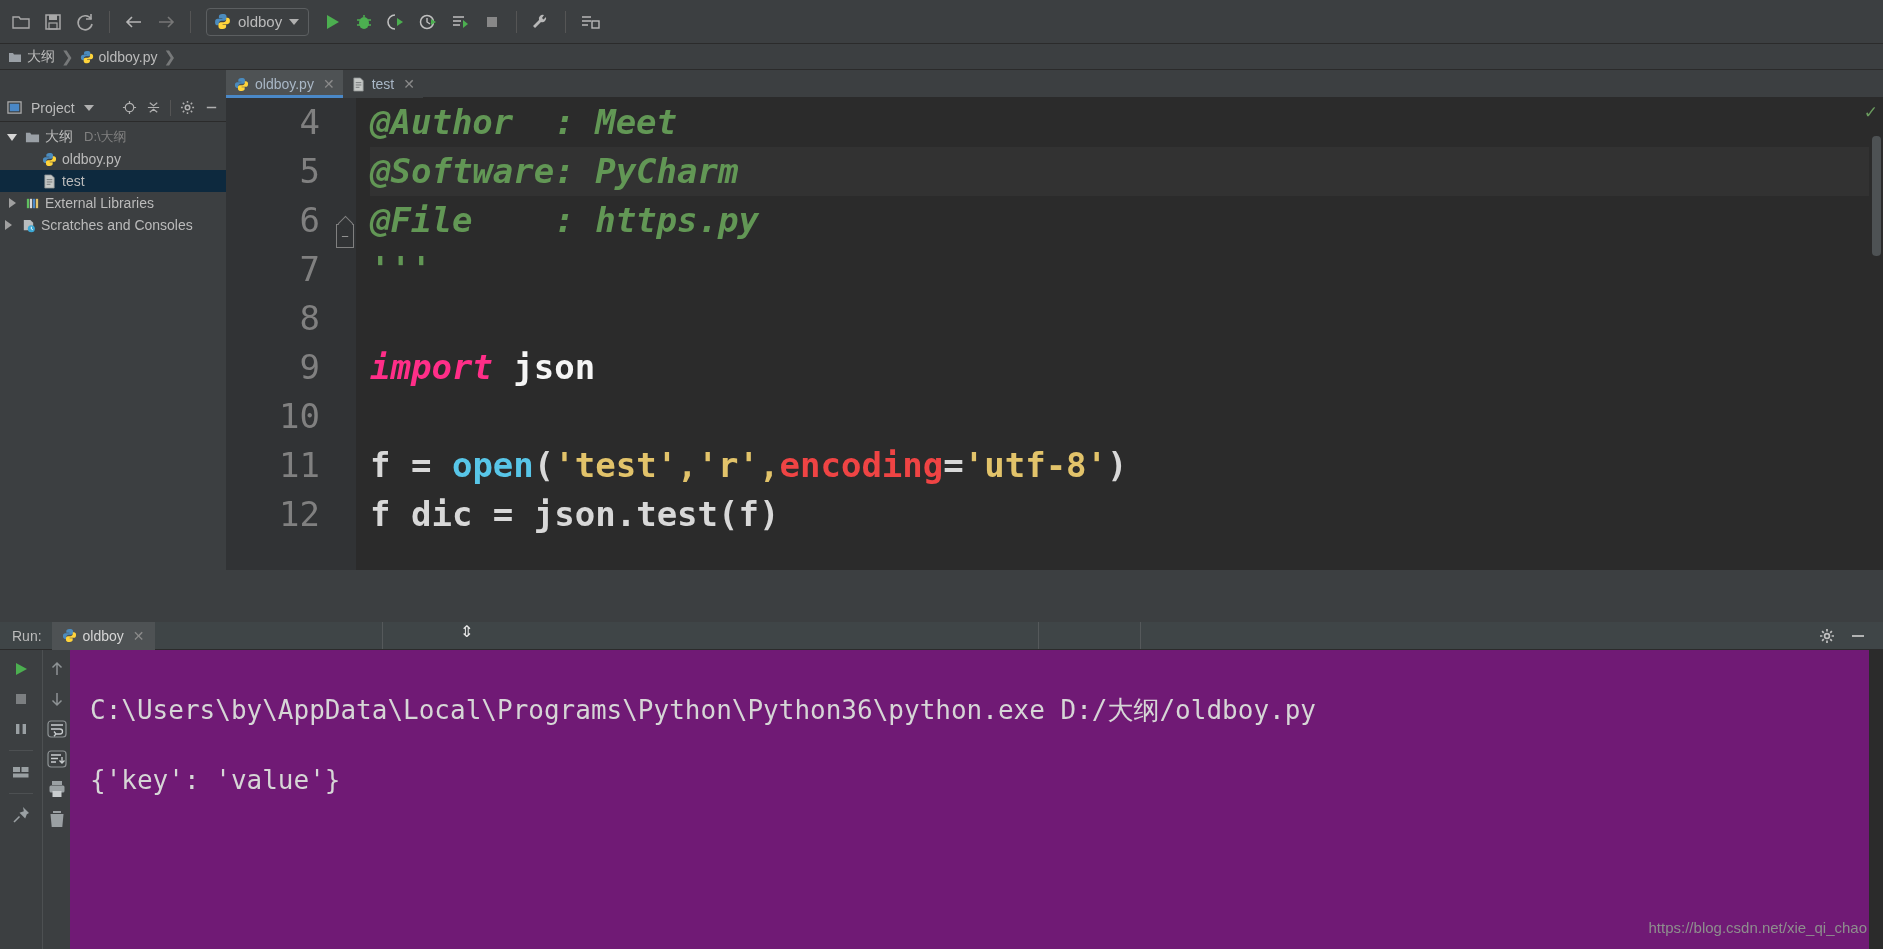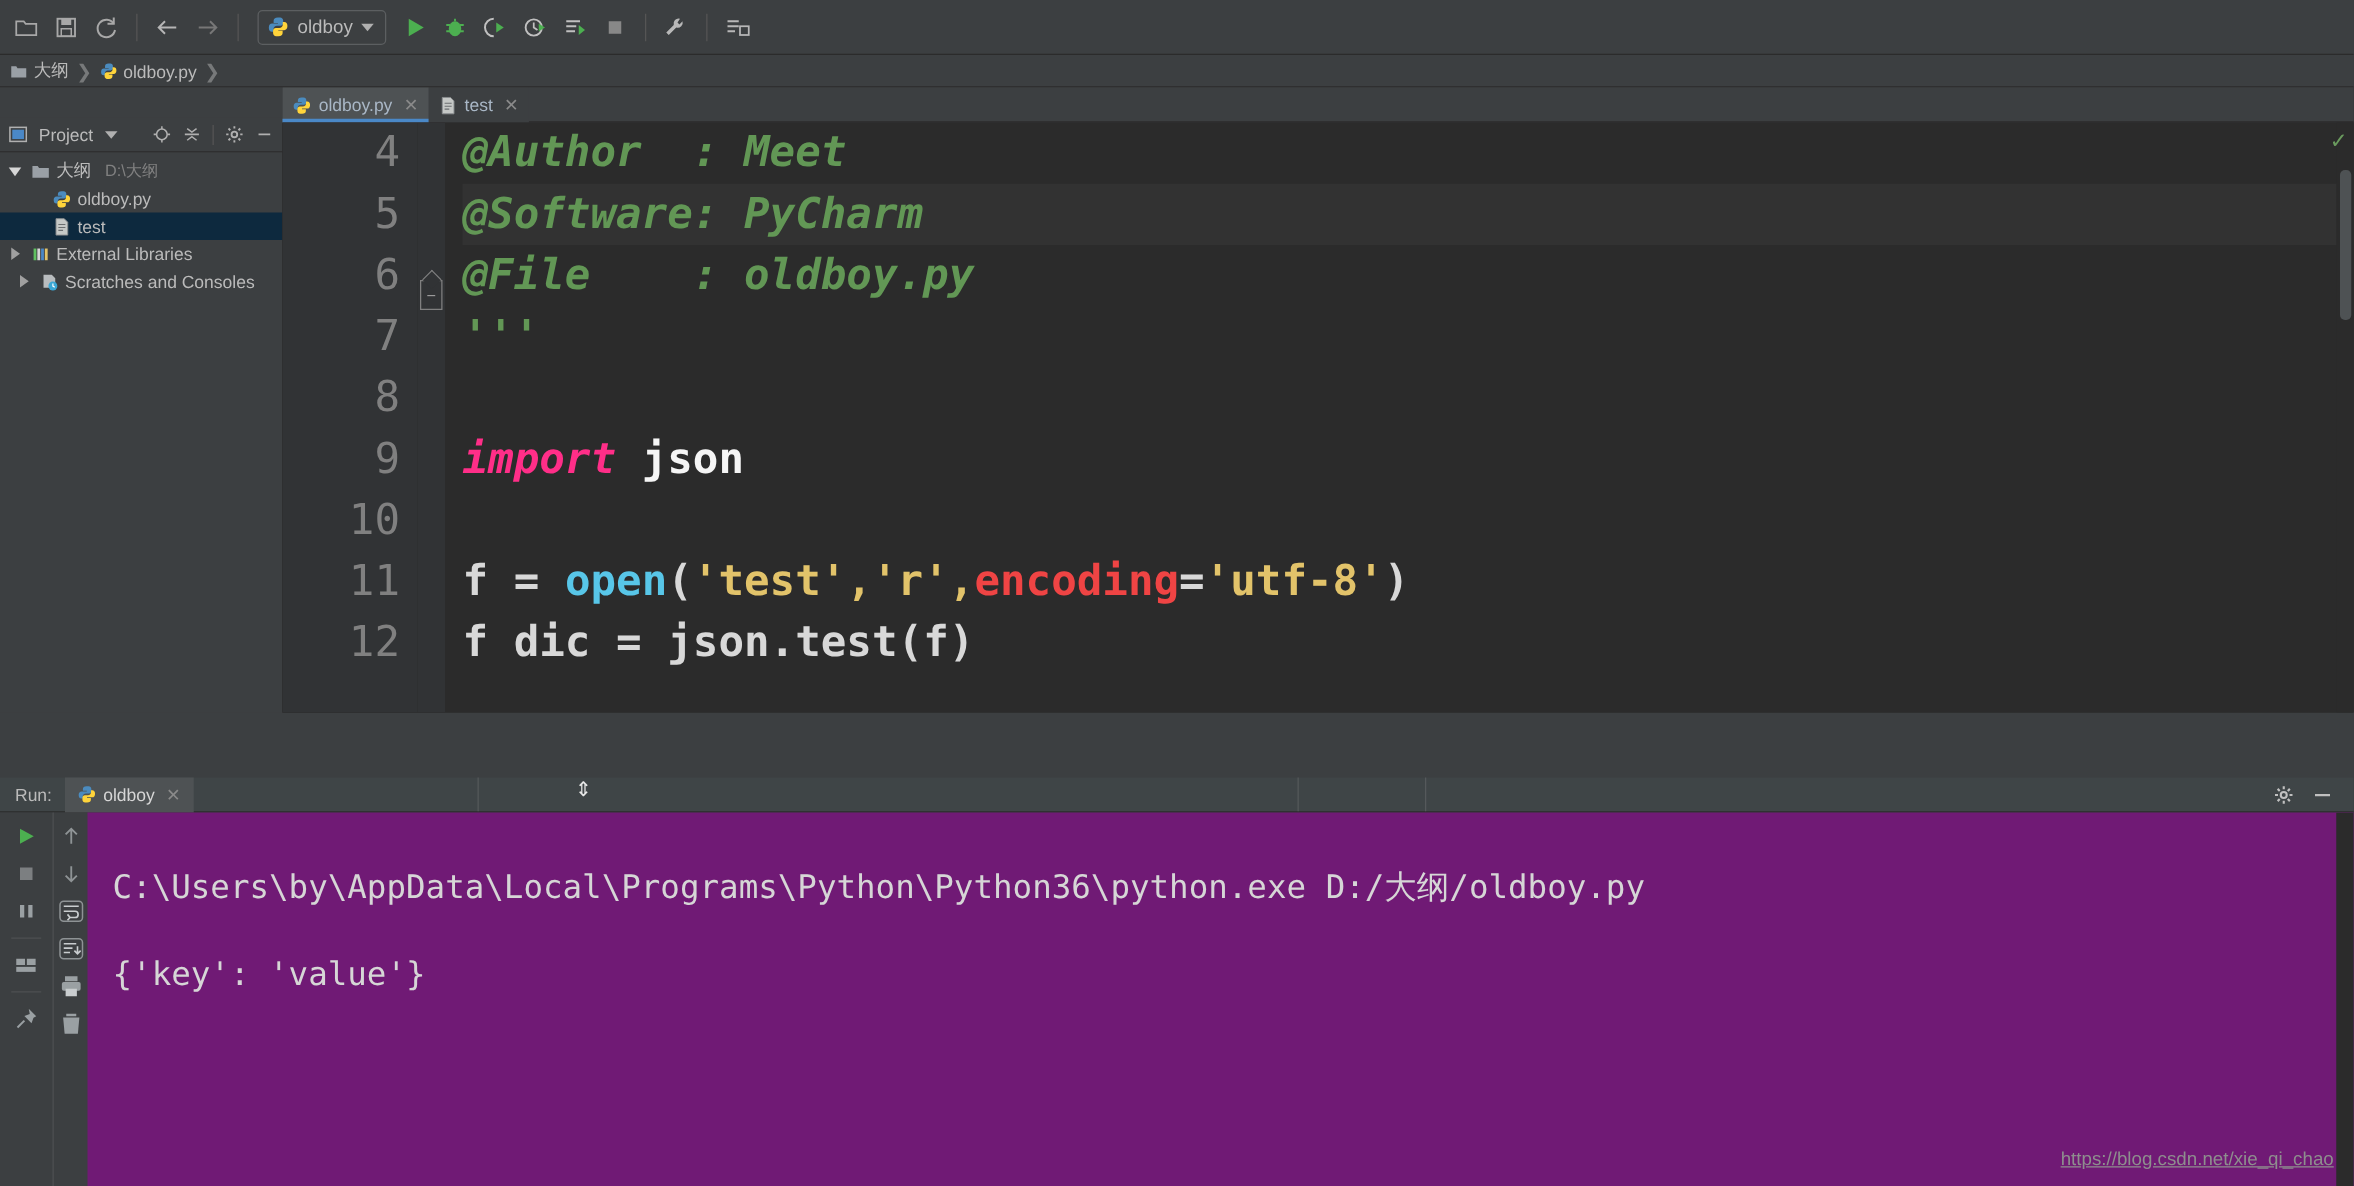--- a/index.html
+++ b/index.html
@@ -145,21 +145,21 @@
   .rt-btn { width: 26px; height: 26px; display: flex; align-items: center; justify-content: center; }
   .rt-div { width: 24px; height: 1px; background: #4d5052; margin: 4px 0; }
   .console {
     flex: 1; background: #701a75; color: #d6d6d6;
     font-family: "DejaVu Sans Mono", monospace; font-size: 26px;
     padding: 8px 0 0 20px; position: relative; overflow: hidden; white-space: pre;
     line-height: 35px;
   }
   .watermark {
     position: absolute; right: 16px; bottom: 4px; color: #8e8e8e;
-    font-size: 15px; font-family: "Liberation Sans", sans-serif; text-decoration: underline;
+    font-size: 15px; font-family: "Liberation Sans", sans-serif;
   }
   .run-scroll { position: absolute; right: 0; top: 0; bottom: 0; width: 14px; background: #2b2b2b; }
   svg { display: block; }
 </style>
 </head>
 <body>
 
 <div class="toolbar">
   <div class="tb-btn">
     <svg width="20" height="20" viewBox="0 0 20 20">
@@ -332,21 +332,21 @@
           </span>
         <svg width="15" height="15" viewBox="0 0 16 16">
           <rect x="2" y="3" width="2.4" height="10" fill="#60c060"></rect>
           <rect x="5.2" y="3" width="2.4" height="10" fill="#d7d7d7"></rect>
           <rect x="8.4" y="3" width="2.4" height="10" fill="#4a88c7"></rect>
           <rect x="11.6" y="3" width="2.4" height="10" fill="#e2c36a"></rect>
         </svg>
         <span>External Libraries</span>
       </div>
 
-      <div class="tree-row" style="padding-left:11px">
+      <div class="tree-row" style="padding-left:0">
         <span class="tw">
             <span class="tri-r"></span>
           </span>
         <svg width="15" height="15" viewBox="0 0 16 16">
           <path d="M3 2h7l3 3v8H3z" fill="#b8bcbe"></path>
           <circle cx="11" cy="11.5" r="3.8" fill="#3ba7d4"></circle>
           <path d="M11 9.3v2.3l1.6 1" stroke="#fff" stroke-width="1" fill="none"></path>
         </svg>
         <span>Scratches and Consoles</span>
       </div>
@@ -386,21 +386,21 @@
         <div class="ln">11</div>
         <div class="ln">12</div>
       </div>
       <div class="fold-col">
         <div class="fold-mark">−</div>
       </div>
 
       <div class="code-lines">
         <div class="cline"><span class="tok-c">@Author  : Meet</span></div>
         <div class="cline cur"><span class="tok-c">@Software: PyCharm</span></div>
-        <div class="cline"><span class="tok-c">@File    : oldboy.py</span></div>
+        <div class="cline"><span class="tok-c">@File    : https.py</span></div>
         <div class="cline"><span class="tok-c">'''</span></div>
         <div class="cline"></div>
         <div class="cline"><span class="tok-kw">import</span><span class="tok-pl"> </span><span class="tok-id">json</span></div>
         <div class="cline"></div>
         <div class="cline"><span class="tok-pl">f </span><span class="tok-pl">= </span><span class="tok-fn">open</span><span class="tok-pl">(</span><span class="tok-str">'test'</span><span class="tok-str">,</span><span class="tok-str">'r'</span><span class="tok-str">,</span><span class="tok-kwarg">encoding</span><span class="tok-pl">=</span><span class="tok-str">'utf-8'</span><span class="tok-pl">)</span></div>
         <div class="cline"><span class="tok-pl">f dic </span><span class="tok-pl">= </span><span class="tok-pl">json</span><span class="tok-pl">.</span><span class="tok-pl">test</span><span class="tok-pl">(f)</span></div>
       </div>
 
       <div class="ed-scroll">
         <div class="ed-check">✓</div>

